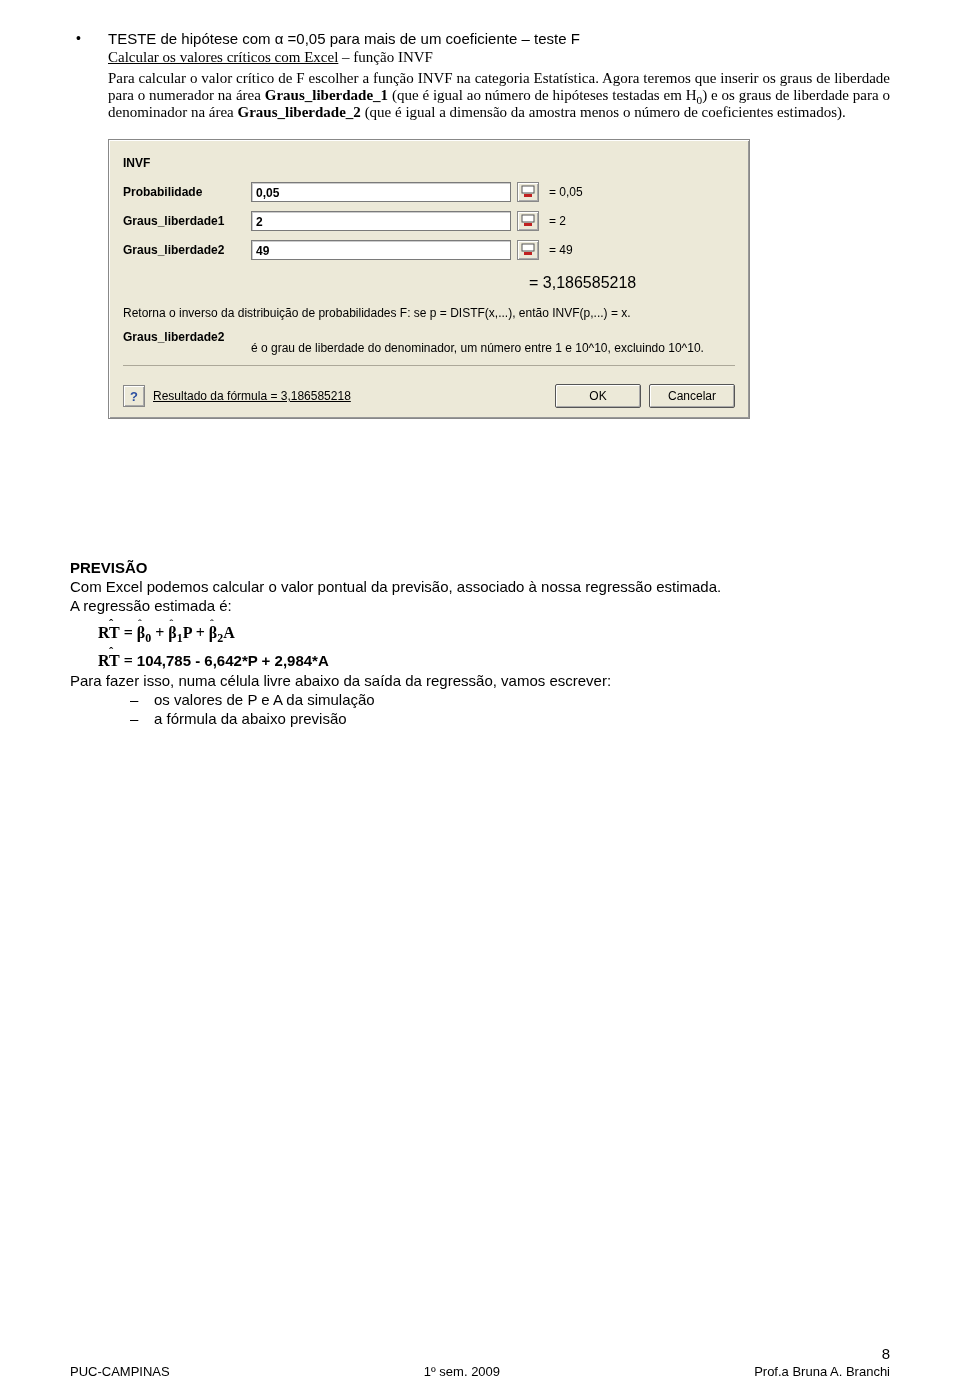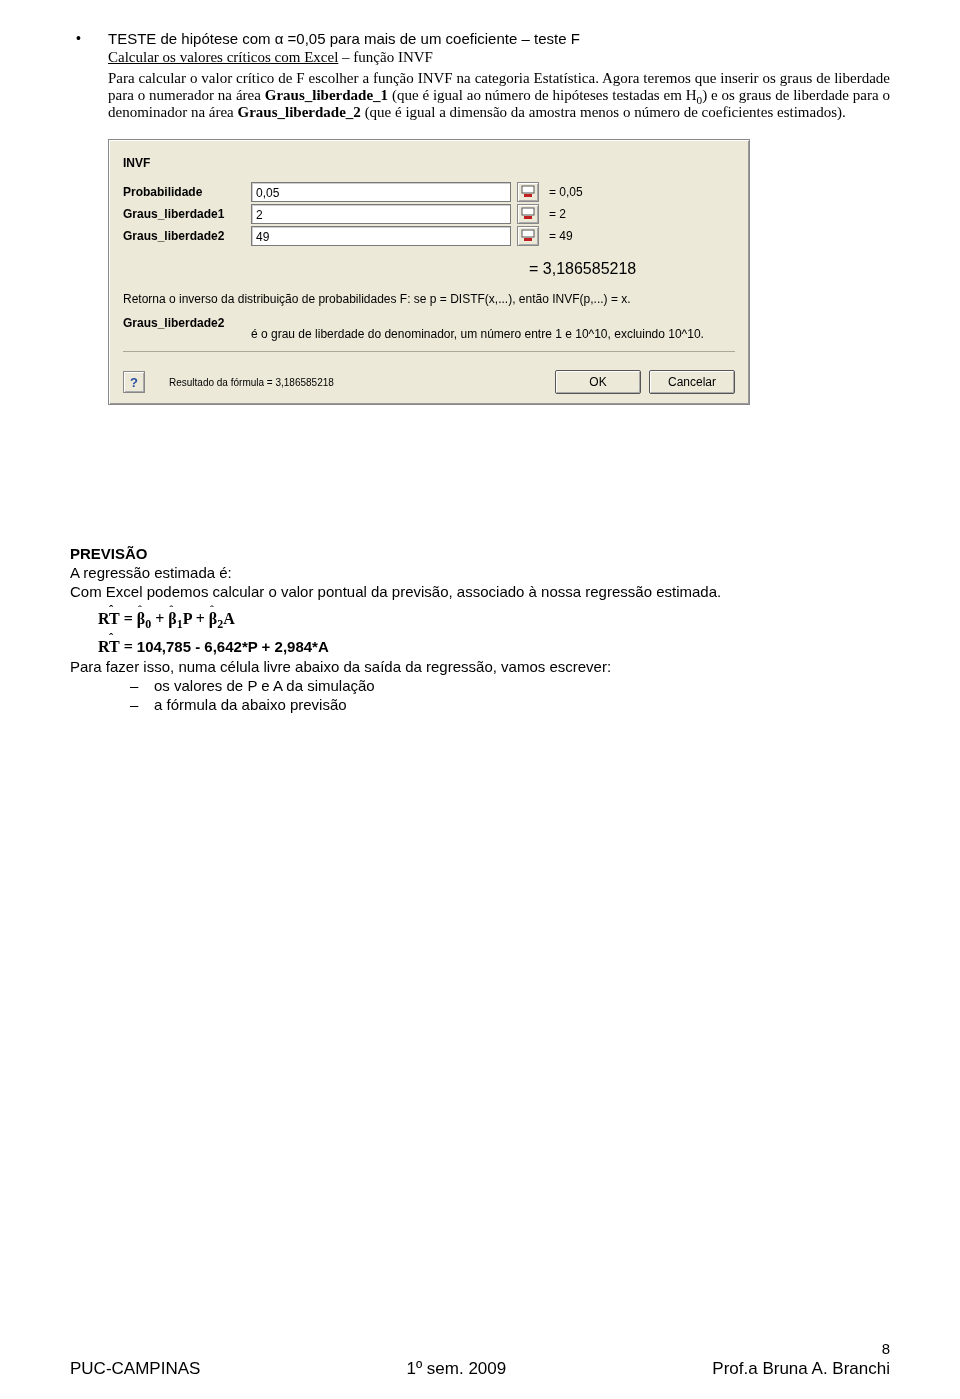--- a/index.html
+++ b/index.html
@@ -57,38 +57,39 @@
     padding: 16px 14px 10px 14px;
   }
   .dlg-title {
     font-weight: bold;
     margin-bottom: 12px;
     font-size: 12px;
   }
   .dlg-row {
     display: flex;
     align-items: center;
-    margin-bottom: 2px;
+    margin-bottom: 9px;
   }
   .dlg-label {
     width: 128px;
     font-weight: bold;
     font-size: 12px;
   }
   .dlg-input {
     width: 260px;
     height: 20px;
     background: #fff;
     border: 1px solid #7a7a7a;
     box-shadow: inset 1px 1px 0 #ccc;
     padding: 1px 4px;
     font-family: Tahoma, Arial, sans-serif;
     font-size: 12px;
     line-height: 18px;
     box-sizing: border-box;
+    font-weight: bold;
   }
   .dlg-icon {
     width: 22px;
     height: 20px;
     margin-left: 6px;
     background: #ece9d8;
     border: 1px solid #888;
     display: flex;
     align-items: center;
     justify-content: center;
@@ -142,22 +143,23 @@
     align-items: center;
     justify-content: center;
     box-shadow: 1px 1px 0 #fff inset, -1px -1px 0 #aaa inset;
     font-family: Tahoma, Arial, sans-serif;
     color: #2a4ea0;
     font-weight: bold;
     font-size: 13px;
     box-sizing: border-box;
   }
   .dlg-formula-result {
-    margin-left: 24px;
-    font-size: 10px;
+    margin-left: 8px;
+    font-size: 12px;
+    text-decoration: underline;
   }
   .dlg-spacer { flex: 1; }
   .dlg-btn {
     min-width: 86px;
     height: 24px;
     background: #ece9d8;
     border: 1px solid #555;
     box-shadow: 1px 1px 0 #fff inset, -1px -1px 0 #aaa inset;
     font-family: Tahoma, Arial, sans-serif;
     font-size: 12px;
@@ -197,21 +199,21 @@
 
   .footer {
     position: absolute;
     bottom: 20px;
     left: 70px;
     right: 70px;
   }
   .footer-line {
     display: flex;
     justify-content: space-between;
-    font-size: 17px;
+    font-size: 13px;
   }
   .page-num {
     text-align: right;
     font-size: 15px;
     margin-bottom: 2px;
   }
 </style>
 </head>
 <body>
 
@@ -285,22 +287,22 @@
         <div class="dlg-help">?</div>
         <div class="dlg-formula-result">Resultado da fórmula = 3,186585218</div>
         <div class="dlg-spacer"></div>
         <div class="dlg-btn">OK</div>
         <div class="dlg-btn">Cancelar</div>
       </div>
     </div>
   </div>
 
   <div class="section-heading">PREVISÃO</div>
+  <div class="normal-para">Com Excel podemos calcular o valor pontual da previsão, associado à nossa regressão estimada.</div>
   <div class="normal-para">A regressão estimada é:</div>
-  <div class="normal-para">Com Excel podemos calcular o valor pontual da previsão, associado à nossa regressão estimada.</div>
 
   <div class="formula-line">
     R<span style="position:relative">T<span style="position:absolute;left:0;top:-0.55em;font-size:0.8em">ˆ</span></span>
     = <span style="position:relative">β<span style="position:absolute;left:0.1em;top:-0.65em;font-size:0.7em">ˆ</span></span><sub>0</sub>
     + <span style="position:relative">β<span style="position:absolute;left:0.1em;top:-0.65em;font-size:0.7em">ˆ</span></span><sub>1</sub>P
     + <span style="position:relative">β<span style="position:absolute;left:0.1em;top:-0.65em;font-size:0.7em">ˆ</span></span><sub>2</sub>A
   </div>
 
   <div class="formula-line">
     R<span style="position:relative">T<span style="position:absolute;left:0;top:-0.55em;font-size:0.8em">ˆ</span></span>

